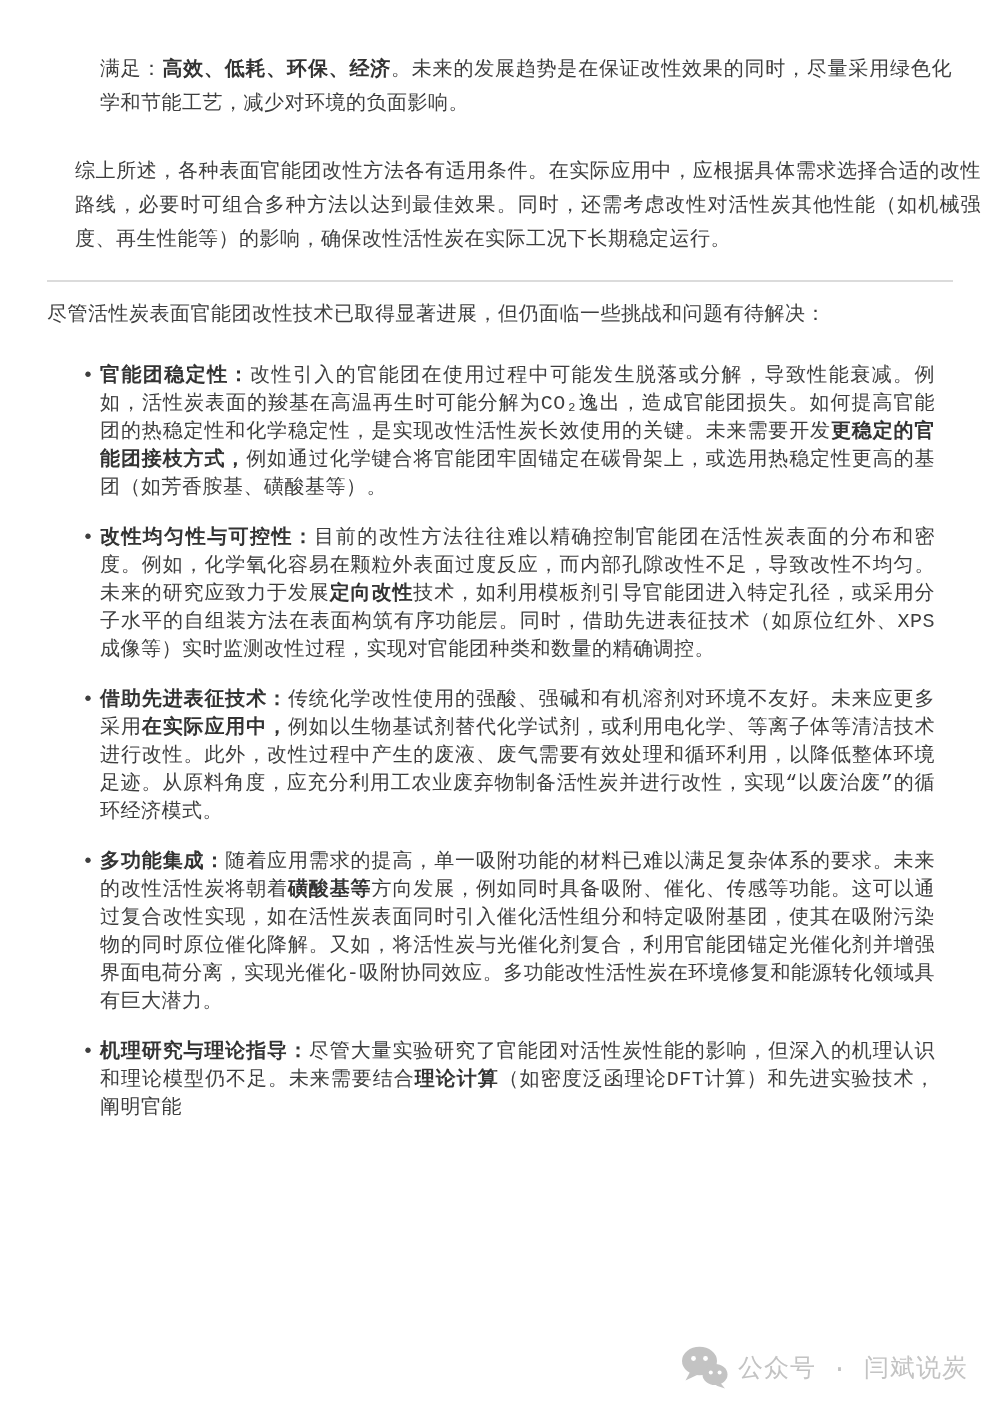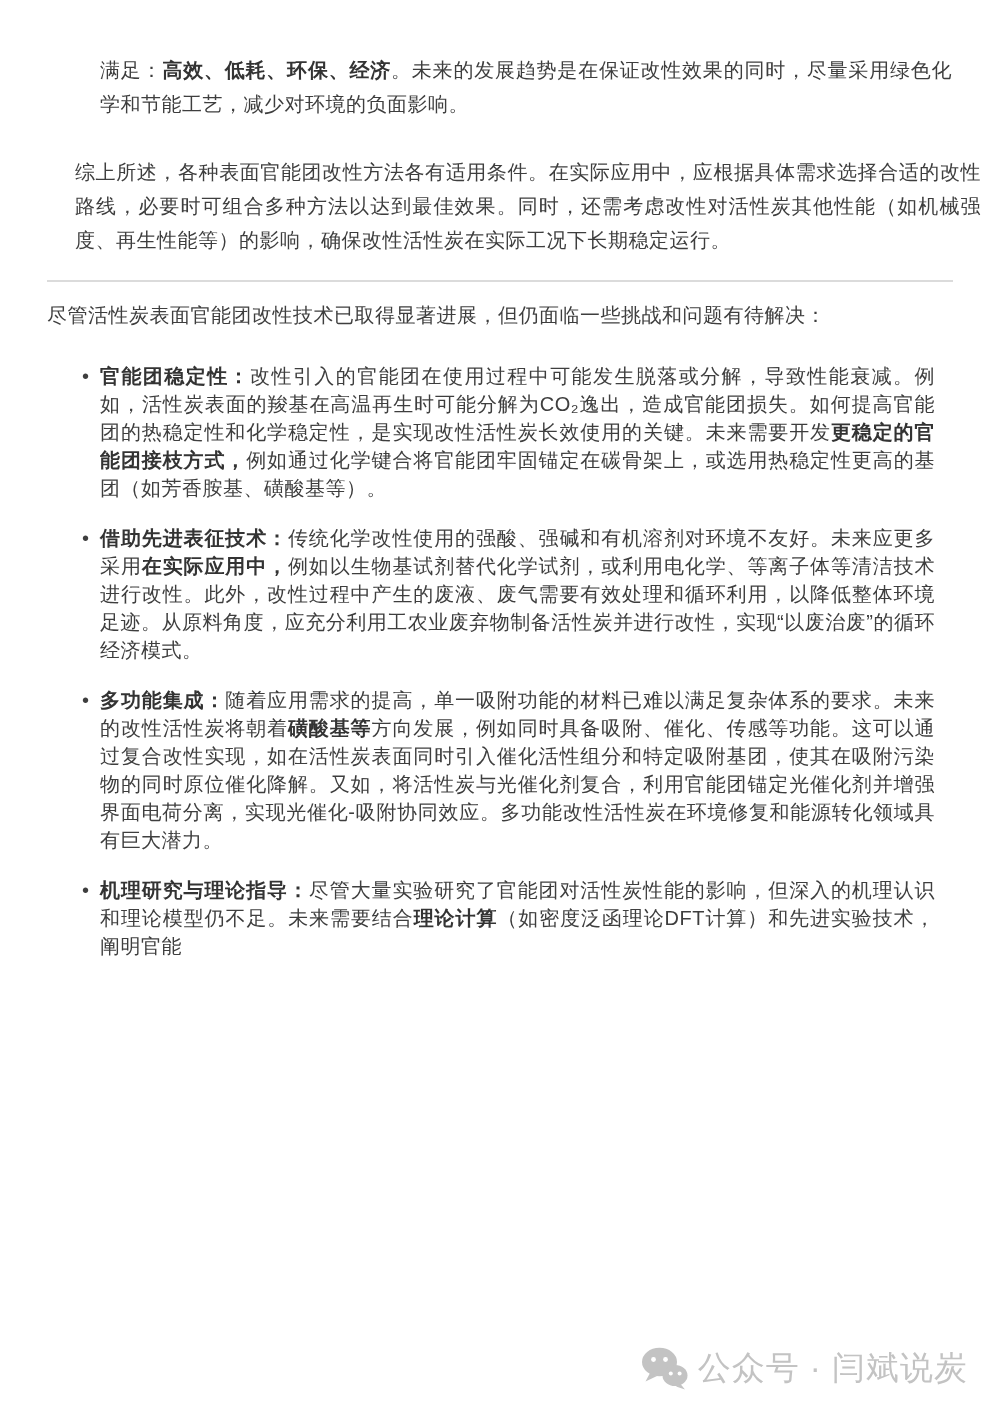--- a/index.html
+++ b/index.html
@@ -11,21 +11,21 @@
   }
   * { box-sizing: border-box; }
   html, body { margin: 0; padding: 0; }
   .page {
     width: 1000px;
     height: 1415px;
     position: relative;
     overflow: hidden;
     background: var(--background);
     color: var(--text-color);
-    font-family: Liberation Sans, sans-serif;
+    font-family: Liberation Mono, monospace;
     border-radius: 8px;
   }
   .content { padding: 53px 47px 0 47px; }
   .para {
     font-size: 20px;
     line-height: 34px;
     margin: 0;
     text-align: justify;
     letter-spacing: 0.5px;
   }
@@ -72,21 +72,21 @@
   }
   .b { font-weight: 700; color: #333333; }
   .watermark {
     position: absolute;
     top: 1346px;
     right: 32px;
     display: flex;
     align-items: center;
     gap: 10px;
     color: var(--watermark-color);
-    font-size: 33px;
+    font-size: 25px;
     letter-spacing: 1px;
     white-space: nowrap;
   }
   .watermark svg { fill: var(--watermark-color); display: block; }
 </style>
 </head>
 <body>
 
 <div class="page">
   <div class="content">
@@ -96,20 +96,21 @@
     <p class="para summary">综上所述，各种表面官能团改性方法各有适用条件。在实际应用中，应根据具体需求选择合适的改性路线，必要时可组合多种方法以达到最佳效果。同时，还需考虑改性对活性炭其他性能（如机械强度、再生性能等）的影响，确保改性活性炭在实际工况下长期稳定运行。</p>
 
 
     <div class="divider"></div>
 
     <p class="para intro">尽管活性炭表面官能团改性技术已取得显著进展，但仍面临一些挑战和问题有待解决：</p>
 
     <ul class="bullets">
       <li class="bullet"><span class="b">官能团稳定性：</span><span>改性引入的官能团在使用过程中可能发生脱落或分解，导致性能衰减。例如，活性炭表面的羧基在高温再生时可能分解为CO₂逸出，造成官能团损失。如何提高官能团的热稳定性和化学稳定性，是实现改性活性炭长效使用的关键。未来需要开发</span><span class="b">更稳定的官能团接枝方式，</span><span>例如通过化学键合将官能团牢固锚定在碳骨架上，或选用热稳定性更高的基团（如芳香胺基、磺酸基等）。</span></li>
 
+      <li class="bullet"><span class="b">改性均匀性与可控性：</span><span>目前的改性方法往往难以精确控制官能团在活性炭表面的分布和密度。例如，化学氧化容易在颗粒外表面过度反应，而内部孔隙改性不足，导致改性不均匀。未来的研究应致力于发展</span><span class="b">定向改性</span><span>技术，如利用模板剂引导官能团进入特定孔径，或采用分子水平的自组装方法在表面构筑有序功能层。同时，借助先进表征技术（如原位红外、XPS成像等）实时监测改性过程，实现对官能团种类和数量的精确调控。</span></li>
 
       <li class="bullet"><span class="b">借助先进表征技术：</span><span>传统化学改性使用的强酸、强碱和有机溶剂对环境不友好。未来应更多采用</span><span class="b">在实际应用中，</span><span>例如以生物基试剂替代化学试剂，或利用电化学、等离子体等清洁技术进行改性。此外，改性过程中产生的废液、废气需要有效处理和循环利用，以降低整体环境足迹。从原料角度，应充分利用工农业废弃物制备活性炭并进行改性，实现“以废治废”的循环经济模式。</span></li>
 
       <li class="bullet"><span class="b">多功能集成：</span><span>随着应用需求的提高，单一吸附功能的材料已难以满足复杂体系的要求。未来的改性活性炭将朝着</span><span class="b">磺酸基等</span><span>方向发展，例如同时具备吸附、催化、传感等功能。这可以通过复合改性实现，如在活性炭表面同时引入催化活性组分和特定吸附基团，使其在吸附污染物的同时原位催化降解。又如，将活性炭与光催化剂复合，利用官能团锚定光催化剂并增强界面电荷分离，实现光催化-吸附协同效应。多功能改性活性炭在环境修复和能源转化领域具有巨大潜力。</span></li>
 
       <li class="bullet"><span class="b">机理研究与理论指导：</span><span>尽管大量实验研究了官能团对活性炭性能的影响，但深入的机理认识和理论模型仍不足。未来需要结合</span><span class="b">理论计算</span><span>（如密度泛函理论DFT计算）和先进实验技术，阐明官能</span></li>
     </ul>
   </div>
 
   <div class="watermark">

